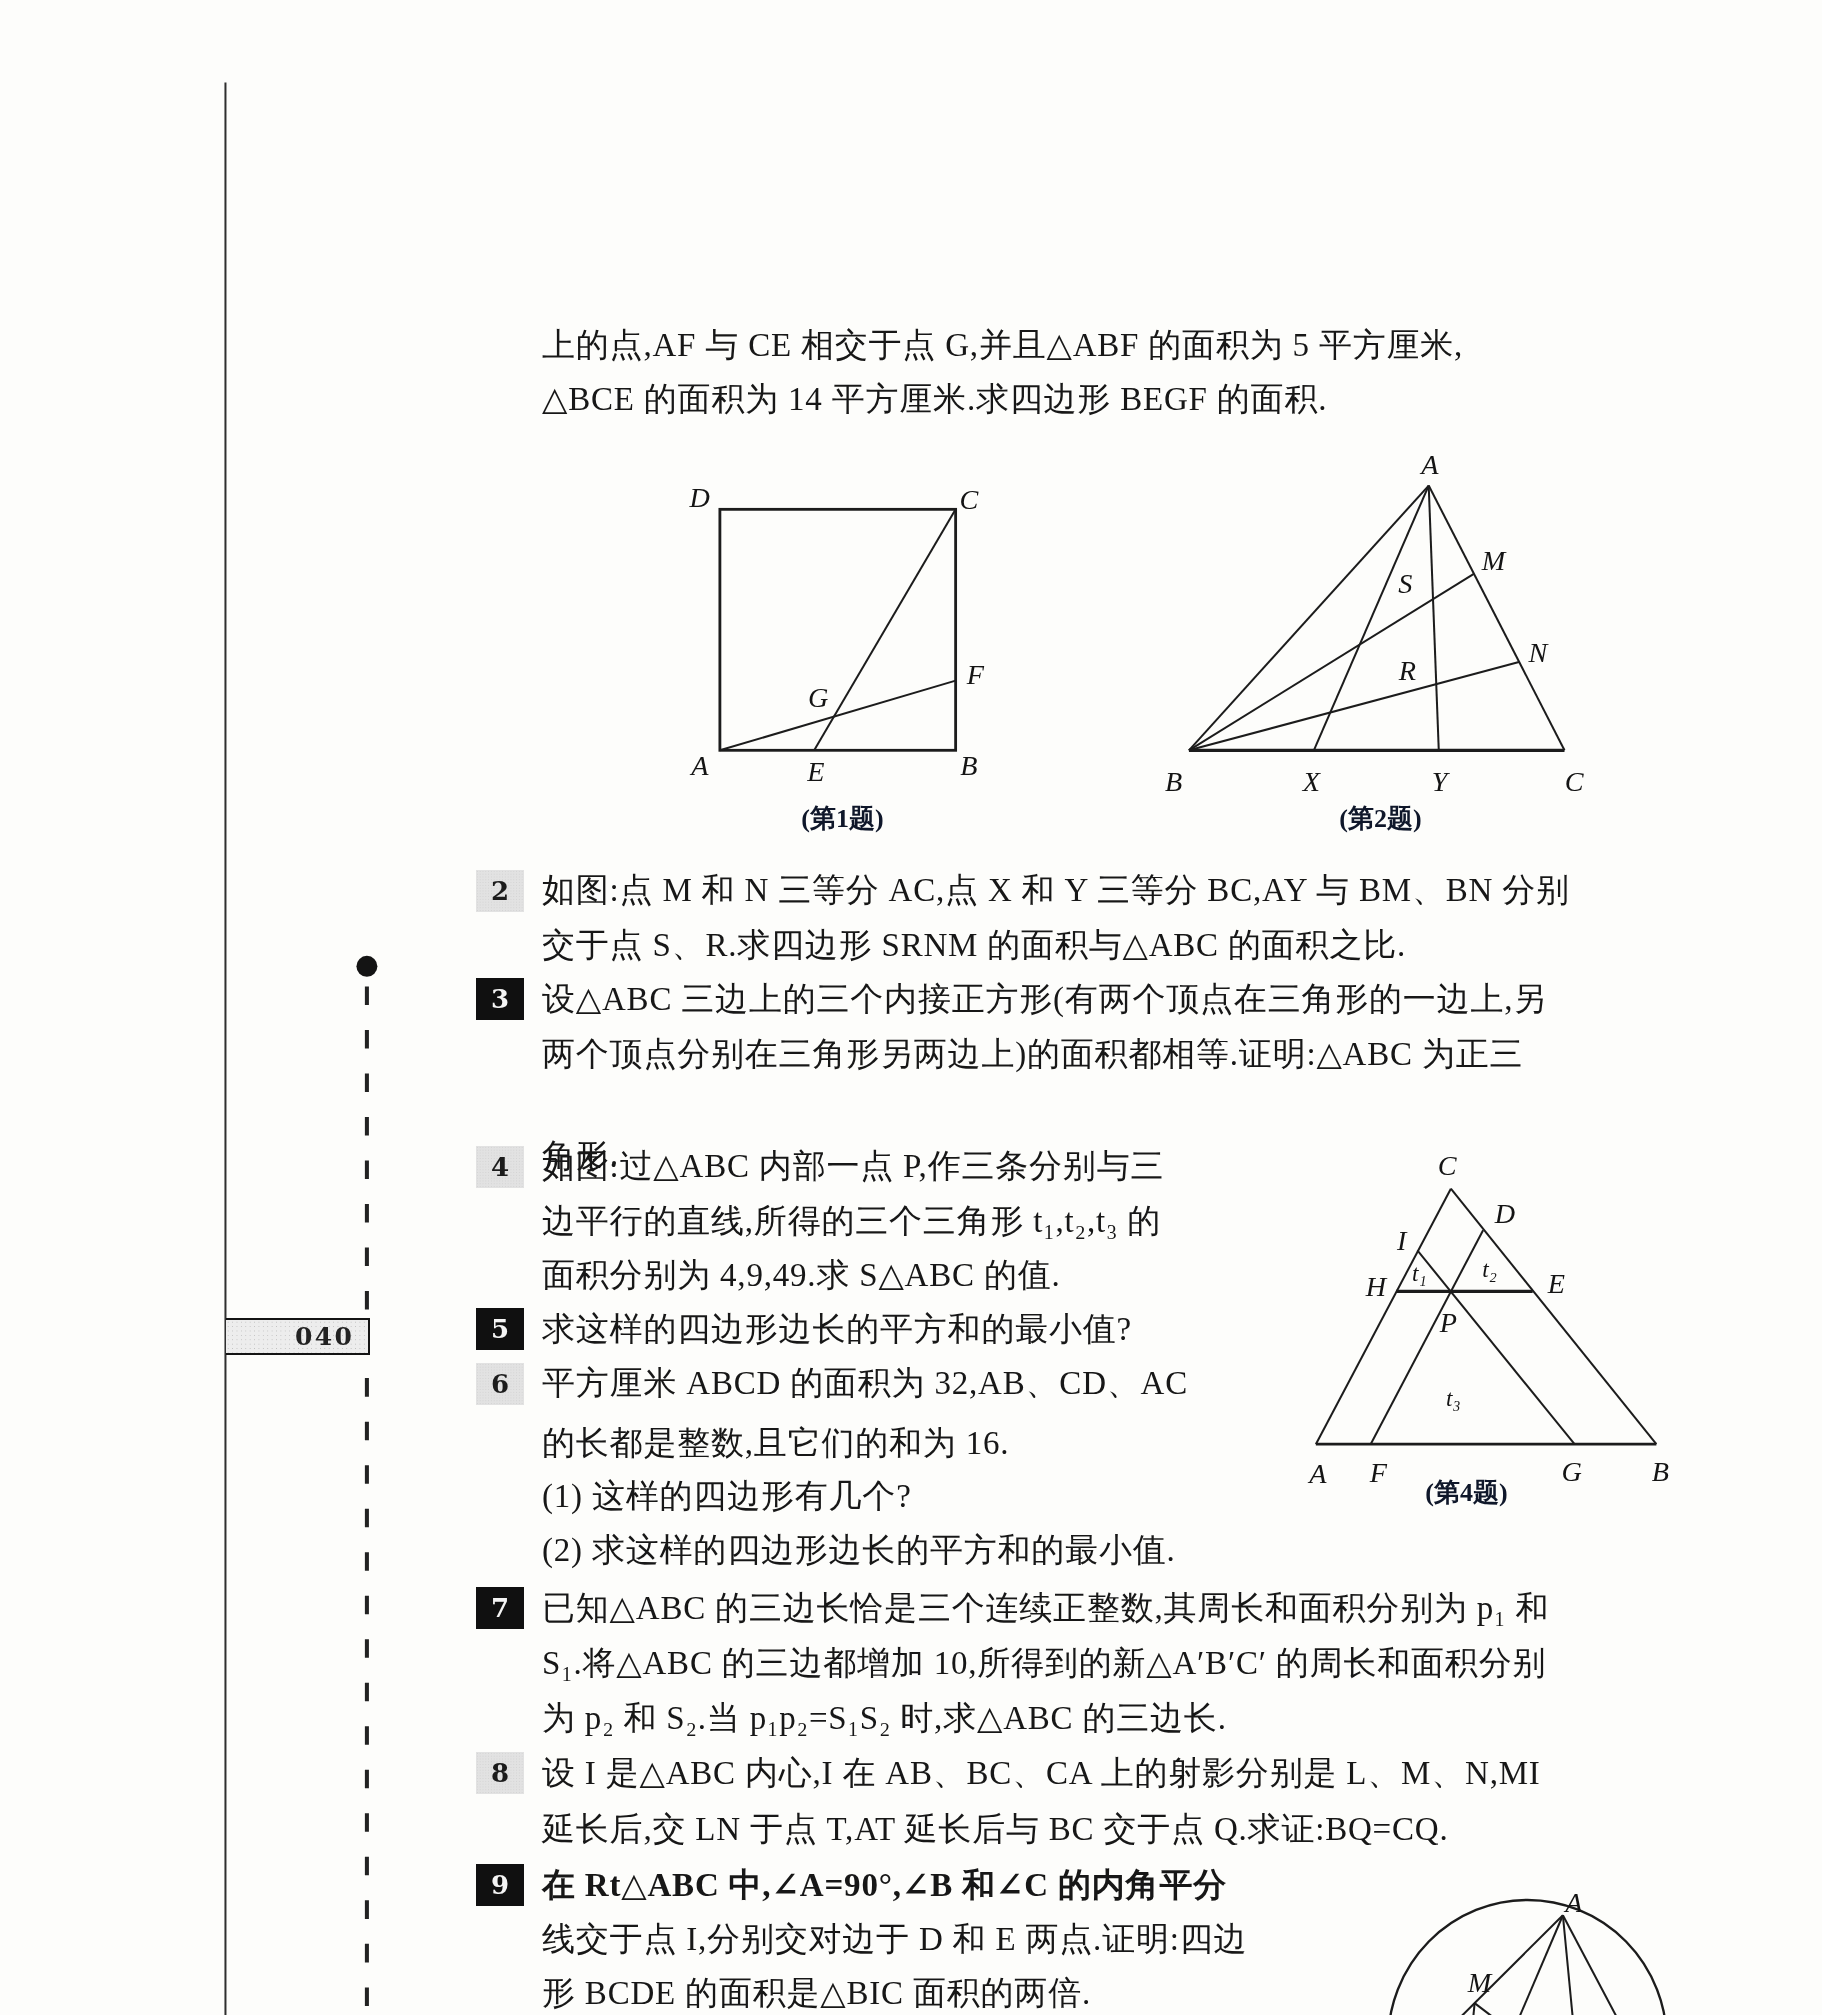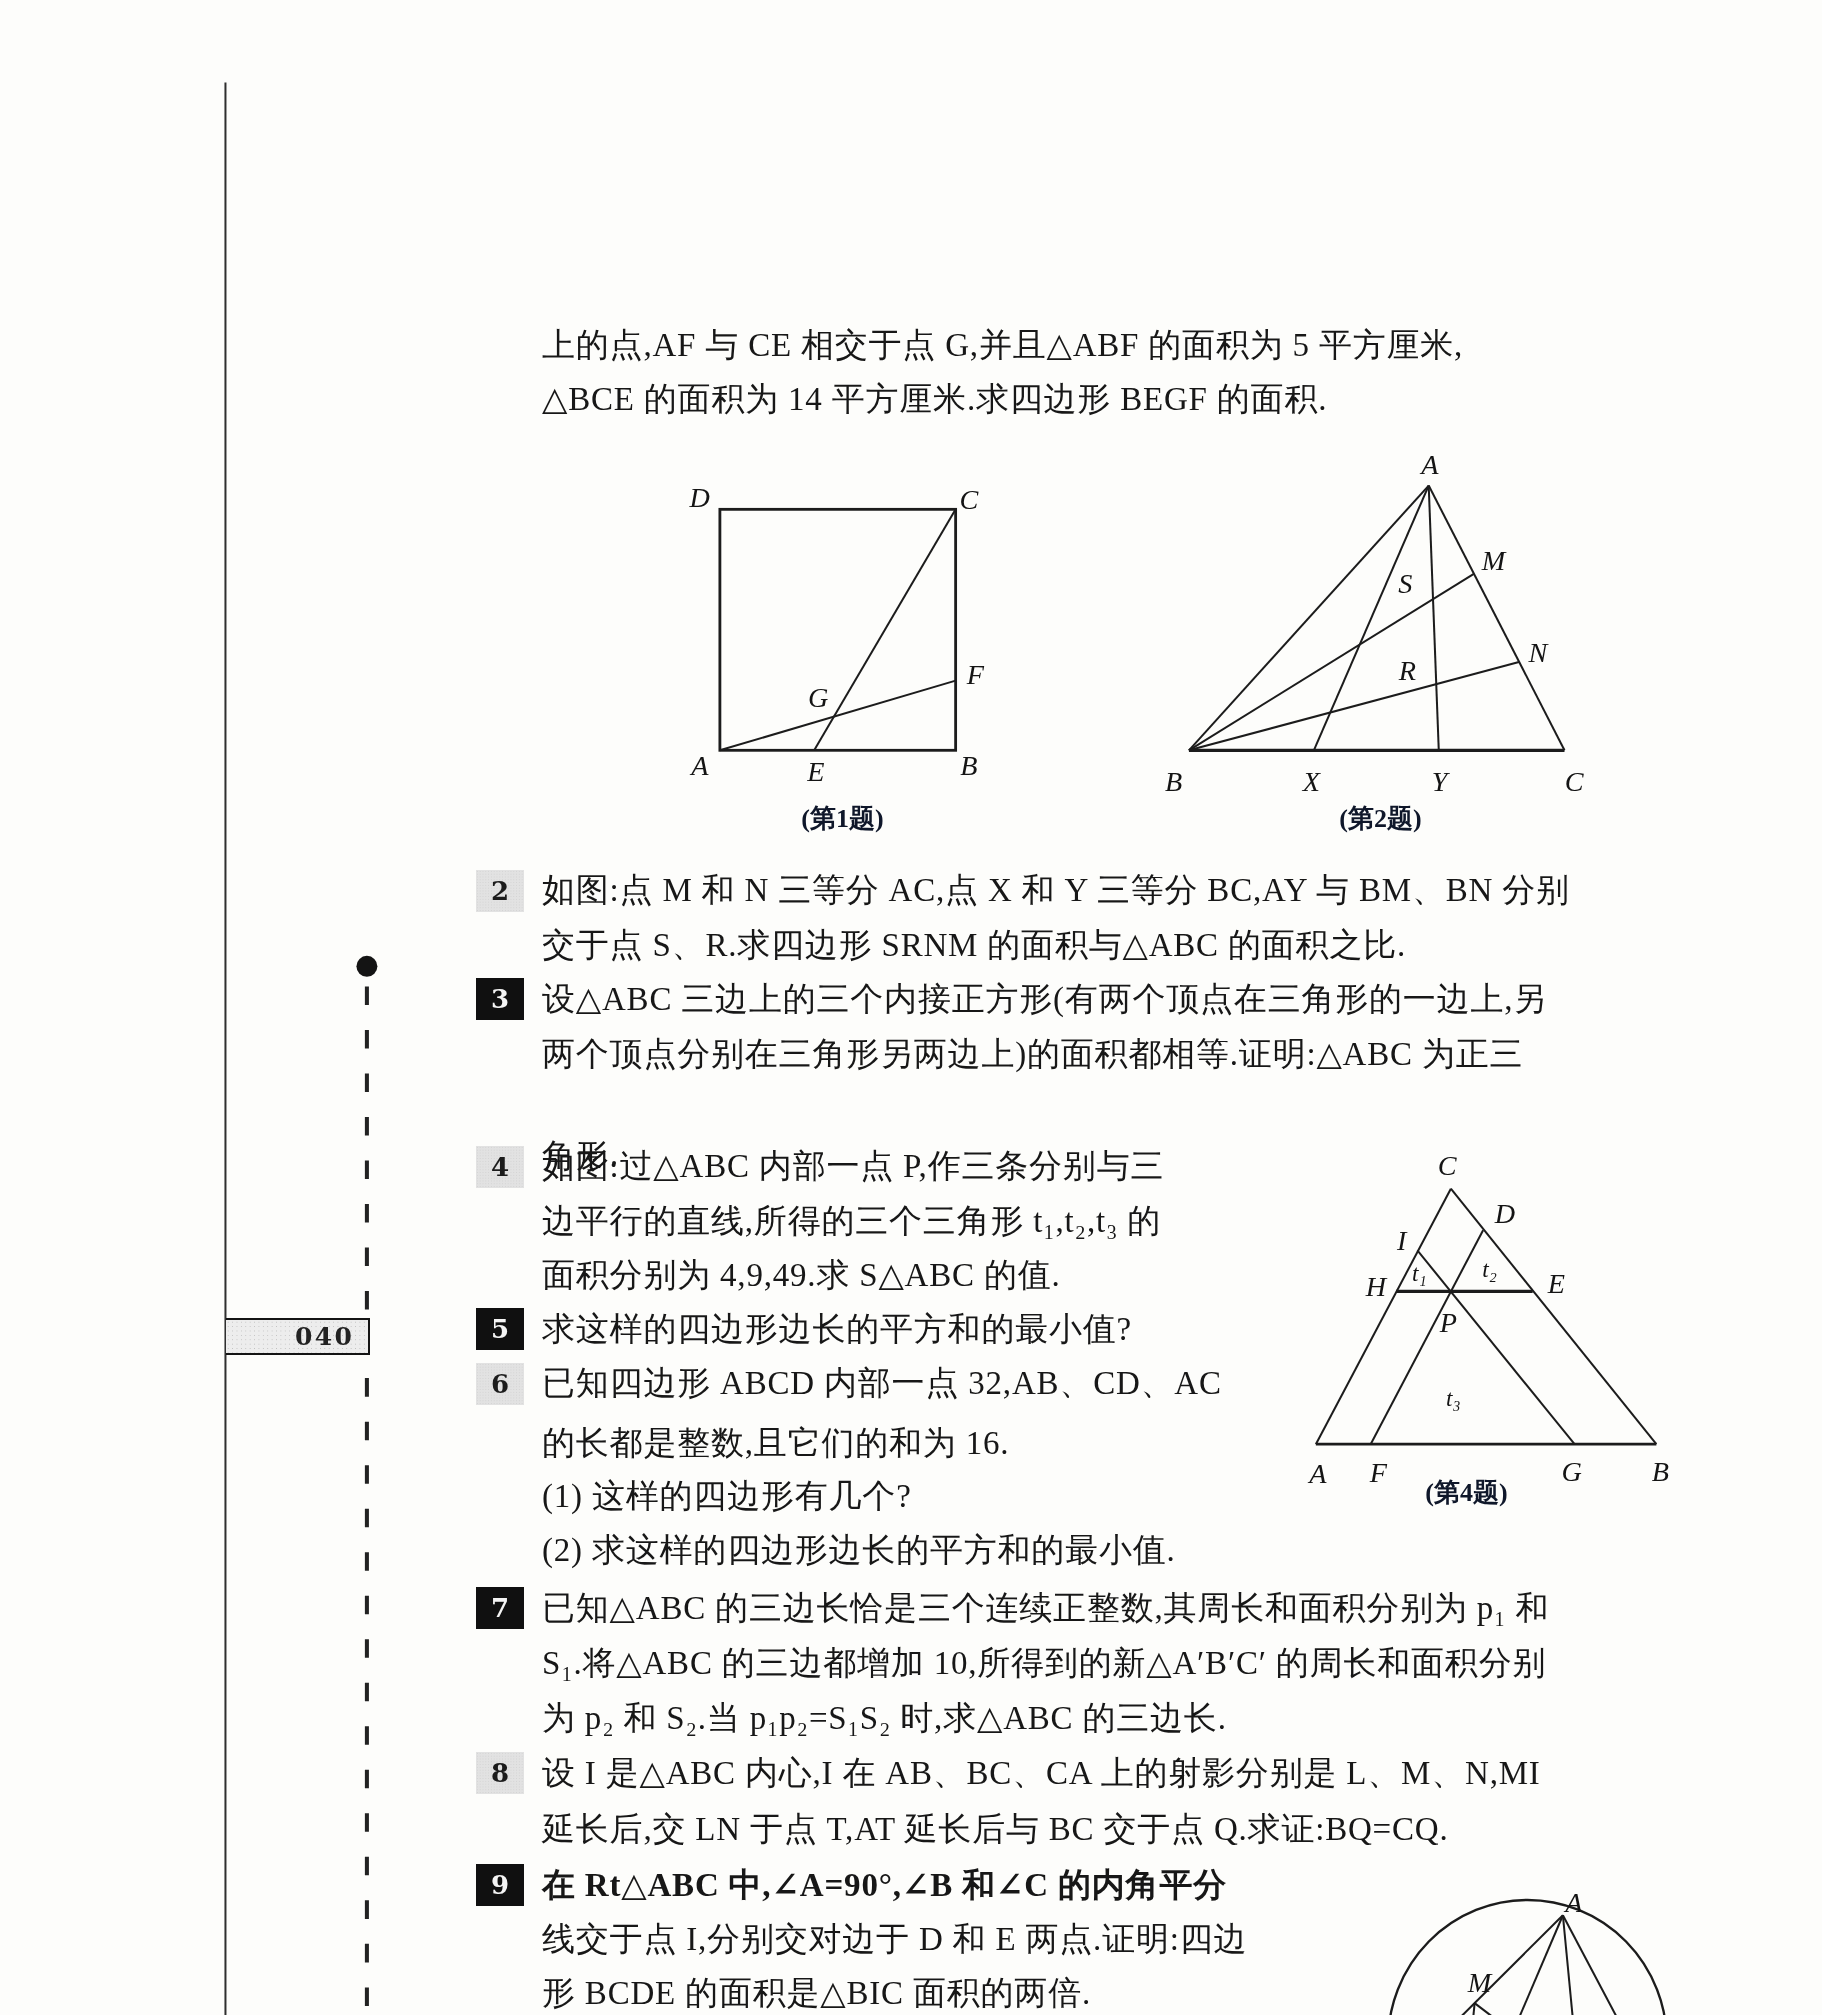--- a/index.html
+++ b/index.html
@@ -136,21 +136,21 @@
 
   <div class="badge light" style="left:476px;top:1146px;">4</div>
   <div class="ln" style="left:542px;top:1138px;">如图:过△ABC 内部一点 P,作三条分别与三</div>
   <div class="ln" style="left:542px;top:1193px;">边平行的直线,所得的三个三角形 t₁,t₂,t₃ 的</div>
   <div class="ln" style="left:542px;top:1247px;">面积分别为 4,9,49.求 S△ABC 的值.</div>
 
   <div class="badge dark" style="left:476px;top:1308px;">5</div>
   <div class="ln" style="left:542px;top:1301px;">求这样的四边形边长的平方和的最小值?</div>
 
   <div class="badge light" style="left:476px;top:1363px;">6</div>
-  <div class="ln" style="left:542px;top:1355px;">已知四边形 ABCD 内部一点 32,AB、CD、AC</div>
+  <div class="ln" style="left:542px;top:1355px;">平方厘米 ABCD 的面积为 32,AB、CD、AC</div>
   <div class="ln" style="left:542px;top:1415px;">的长都是整数,且它们的和为 16.</div>
   <div class="ln" style="left:542px;top:1468px;">(1) 这样的四边形有几个?</div>
   <div class="ln" style="left:542px;top:1522px;">(2) 求这样的四边形边长的平方和的最小值.</div>
 
   <div class="badge dark" style="left:476px;top:1587px;">7</div>
   <div class="ln" style="left:542px;top:1580px;">已知△ABC 的三边长恰是三个连续正整数,其周长和面积分别为 p₁ 和</div>
   <div class="ln" style="left:542px;top:1635px;">S₁.将△ABC 的三边都增加 10,所得到的新△A′B′C′ 的周长和面积分别</div>
   <div class="ln" style="left:542px;top:1690px;">为 p₂ 和 S₂.当 p₁p₂=S₁S₂ 时,求△ABC 的三边长.</div>
 
   <div class="badge light" style="left:476px;top:1752px;">8</div>

